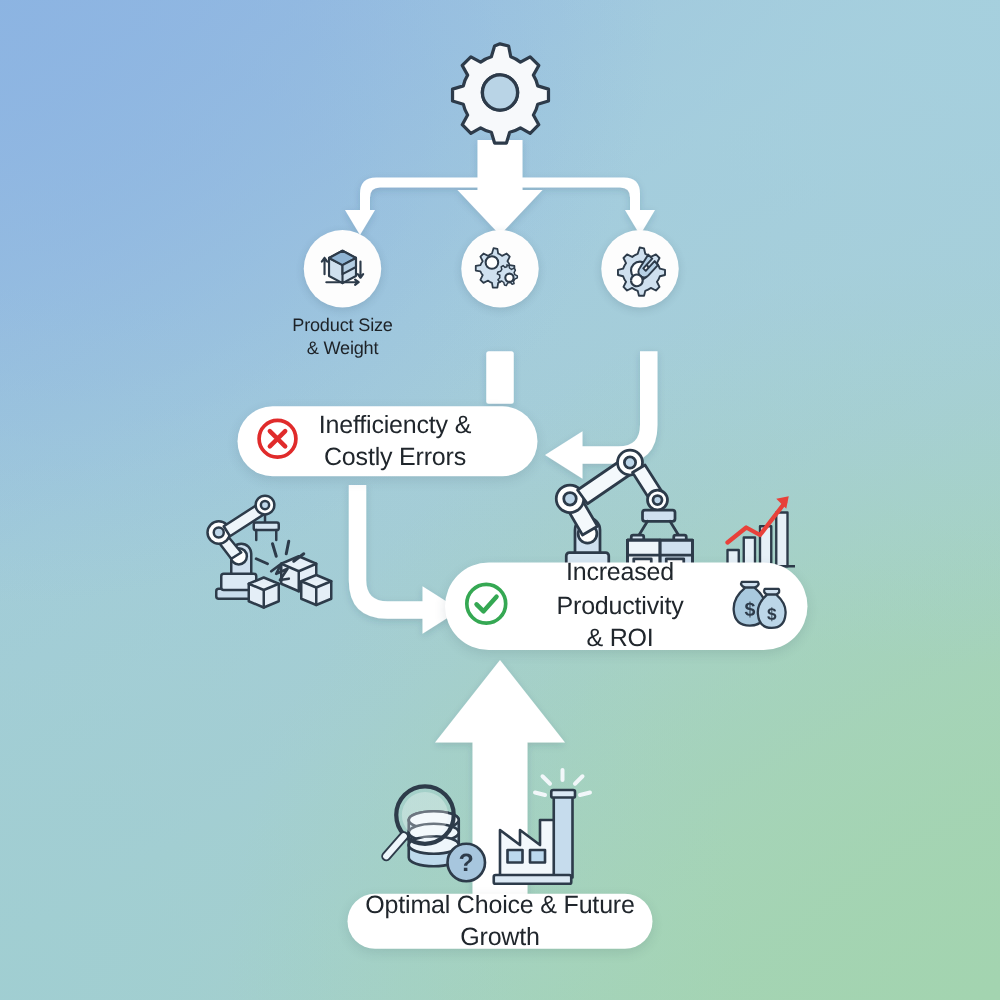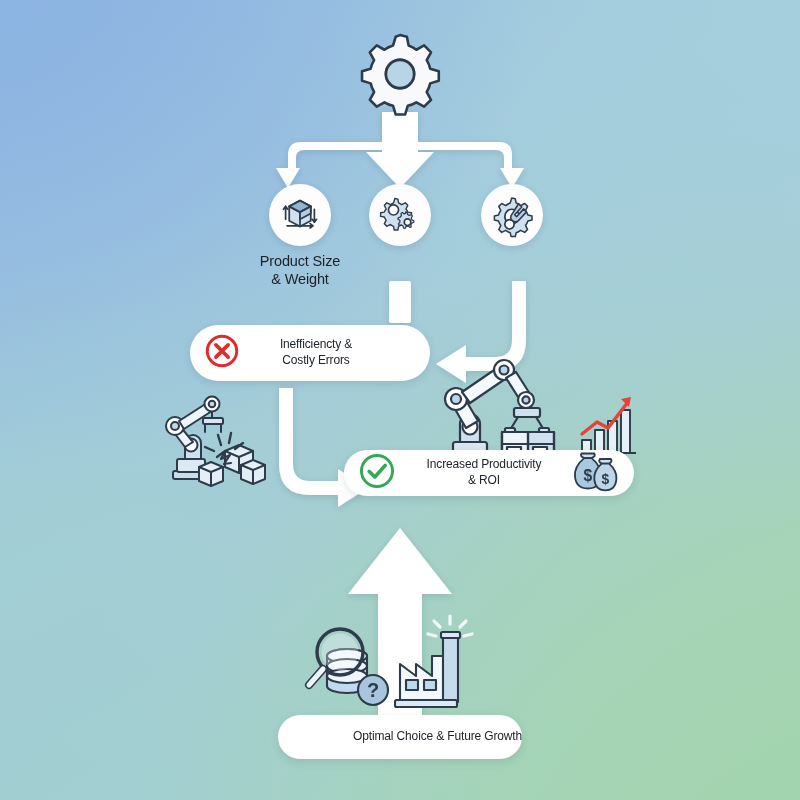--- a/index.html
+++ b/index.html
@@ -26,21 +26,21 @@
   .pill {
     position: absolute;
     background: #ffffff;
     border-radius: 999px;
     box-shadow: 0 3px 9px rgba(40,60,80,0.13);
     display: flex;
     align-items: center;
     box-sizing: border-box;
   }
   .pill-text {
-    font-size: 12px;
+    font-size: 20px;
     color: #20262c;
     line-height: 1.32;
     text-align: center;
     letter-spacing: -0.15px;
     white-space: pre-line;
   }
 
   
   .node {
     position: absolute;
@@ -145,21 +145,21 @@
 
   <div class="illus nosel" style="left:356px; top:30px; width:88px; height:88px;">
     <svg viewBox="0 0 100 100" width="88" height="88">
       <path d="M50 8 L58 10 L60 20 A31 31 0 0 1 69 25 L78 20 L86 28 L81 37 A31 31 0 0 1 85 47 L95 50 L95 61 L85 64 A31 31 0 0 1 81 74 L86 83 L78 91 L69 86 A31 31 0 0 1 59 90 L56 100 L45 100 L42 90 A31 31 0 0 1 32 86 L23 91 L15 83 L20 74 A31 31 0 0 1 16 64 L6 61 L6 50 L16 47 A31 31 0 0 1 20 37 L15 28 L23 20 L32 25 A31 31 0 0 1 42 20 L45 10 Z" transform="translate(0,-5) scale(0.98) translate(1,3)" fill="#f7f9fb" stroke="#2d3b4a" stroke-width="3" stroke-linejoin="round"></path>
       <circle cx="50" cy="50" r="16" fill="#a6c8de" stroke="#2d3b4a" stroke-width="3"></circle>
       <circle cx="50" cy="50" r="16" fill="#b9d4e6"></circle>
       <circle cx="50" cy="50" r="16" fill="none" stroke="#2d3b4a" stroke-width="3"></circle>
     </svg>
   </div>
 
-  <div class="node" style="left:234px; top:184px;text-align:center;">
+  <div class="node" style="left:208px; top:184px;text-align:center;">
     <div class="node-circle">
       <svg viewBox="0 0 64 64" width="46" height="46">
         <g stroke="#2d3b4a" stroke-width="2.4" fill="none" stroke-linecap="round" stroke-linejoin="round">
           <path d="M32 12 L47 20 L47 40 L32 48 L17 40 L17 20 Z" fill="#cfe0ef"></path>
           <path d="M17 20 L32 28 L47 20" fill="none"></path>
           <path d="M32 28 L32 48" fill="none"></path>
           <path d="M17 20 L32 12 L47 20 L32 28 Z" fill="#8fb4d4"></path>
           <path d="M32 28 L47 20 L47 30 L32 38 Z" fill="#b3cde2"></path>
           <path d="M12 38 L12 20 M12 20 L9 24 M12 20 L15 24"></path>
           <path d="M52 24 L52 42 M52 42 L49 38 M52 42 L55 38"></path>
@@ -318,21 +318,21 @@
     <span class="nosel" style="flex:0 0 auto;">
       <svg viewBox="0 0 44 44" width="36" height="36">
         <circle cx="22" cy="22" r="18" fill="none" stroke="#e02b2b" stroke-width="3.6"></circle>
         <path d="M14.5 14.5 L29.5 29.5 M29.5 14.5 L14.5 29.5" stroke="#e02b2b" stroke-width="4.4" stroke-linecap="round"></path>
       </svg>
     </span>
     <span class="pill-text" style="flex:1 1 auto; margin-left:6px; margin-right:28px;">Inefficiencty &amp;
 Costly Errors</span>
   </div>
 
-  <div class="pill" style="left:344px; top:450px; width:290px; height:46px; padding:0 10px 0 14px;">
+  <div class="pill" style="left:356px; top:450px; width:290px; height:70px; padding:0 10px 0 14px;">
     <span class="nosel" style="flex:0 0 auto;">
       <svg viewBox="0 0 44 44" width="38" height="38">
         <circle cx="22" cy="22" r="18" fill="none" stroke="#35a853" stroke-width="3.4"></circle>
         <path d="M13 22.5 L19.5 29 L31.5 15.5" fill="none" stroke="#35a853" stroke-width="4.2" stroke-linecap="round" stroke-linejoin="round"></path>
       </svg>
     </span>
     <span class="pill-text" style="flex:1 1 auto; margin:0 4px;">Increased Productivity
 &amp; ROI</span>
     <span class="nosel" style="flex:0 0 auto;">
       <svg viewBox="0 0 56 50" width="52" height="46">

